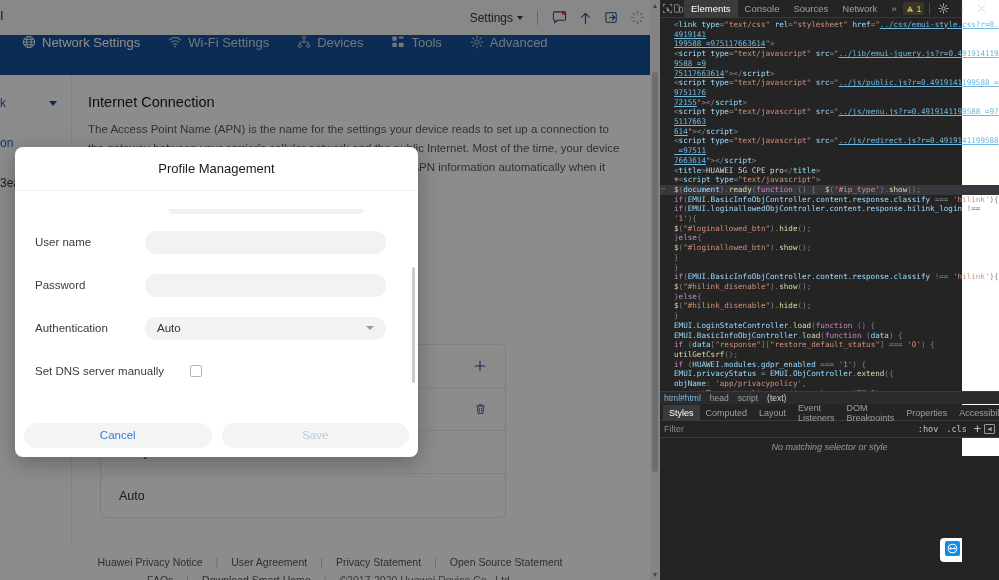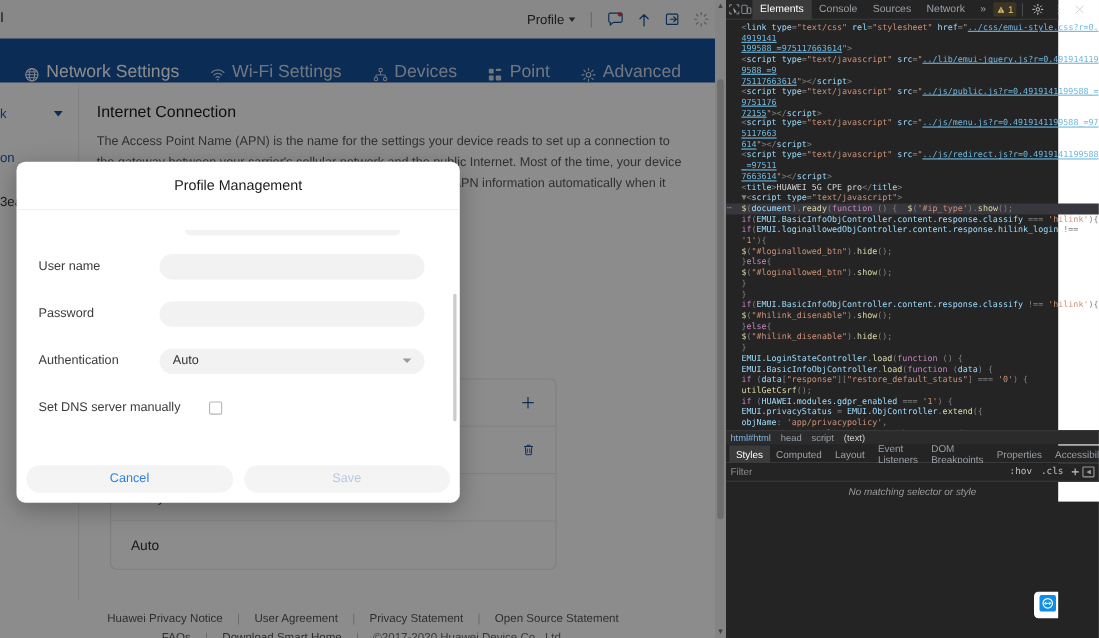--- a/index.html
+++ b/index.html
@@ -40,22 +40,22 @@
   .topdiv { width: 1px; height: 14px; background: #b9b9b9; margin: 0 8px; }
   .tico { width: 26px; height: 26px; display: flex; align-items: center; justify-content: center; cursor: pointer; }
   .tico svg { display: block; }
 
   
   .navbar {
     position: absolute; left: 0; top: 35px; width: 660px; height: 40px;
     background: #14509b; display: flex; align-items: center; padding-left: 8px;
   }
   .navitem {
-    display: flex; align-items: flex-end; gap: 6px; color: #ffffff;
-    font-size: 16px; padding: 0 14px; height: 40px; cursor: pointer; white-space: nowrap;
+    display: flex; align-items: flex-start; gap: 6px; color: #ffffff;
+    font-size: 13px; padding: 0 14px; height: 40px; cursor: pointer; white-space: nowrap;
   }
   .navitem.dim { color: #cfd9e6; }
   .navitem svg { display: block; }
 
   
   .content { position: absolute; left: 0; top: 76px; width: 660px; height: 470px; background: #fff; }
   .side {
     position: absolute; left: 0; top: 0; width: 72px; height: 470px;
     border-right: 1px solid #eee; padding-top: 14px;
   }
@@ -268,21 +268,21 @@
 <body>
 
 <div id="root">
 
   <div id="page">
     <div class="page-inner">
 
       <div class="topbar">
         <div class="topbar-left-clip">I</div>
         <div class="lang">
-          <span>Profile</span>
+          <span>Settings</span>
           <span class="caret-dn"></span>
         </div>
         <div class="topdiv"></div>
 
         <div class="tico">
           <svg width="15" height="15" viewBox="0 0 16 16">
             <path d="M3 2h10a1.5 1.5 0 0 1 1.5 1.5v6A1.5 1.5 0 0 1 13 11H6l-3 2.5V11a1.5 1.5 0 0 1-1.5-1.5v-6A1.5 1.5 0 0 1 3 2z" fill="none" stroke="#14509b" stroke-width="1.1"></path>
             <circle cx="12.4" cy="3.3" r="2.1" fill="#e53935"></circle>
           </svg>
         </div>
@@ -341,21 +341,21 @@
           </svg>
           <span>Devices</span>
         </div>
         <div class="navitem dim">
           <svg width="14" height="14" viewBox="0 0 16 16">
             <rect x="1.6" y="1.6" width="5" height="5" rx="1" fill="#cfd9e6"></rect>
             <rect x="8.8" y="1.6" width="5.6" height="2.4" rx="1" fill="#cfd9e6"></rect>
             <rect x="1.6" y="8.8" width="5" height="5" rx="1" fill="#cfd9e6"></rect>
             <rect x="8.8" y="8.8" width="5.6" height="5" rx="1" fill="#cfd9e6"></rect>
           </svg>
-          <span>Point</span>
+          <span>Tools</span>
         </div>
         <div class="navitem dim">
           <svg width="14" height="14" viewBox="0 0 16 16">
             <circle cx="8" cy="8" r="2.4" fill="none" stroke="#cfd9e6" stroke-width="1.1"></circle>
             <path d="M8 1.2v2M8 12.8v2M1.2 8h2M12.8 8h2M3.2 3.2l1.4 1.4M11.4 11.4l1.4 1.4M12.8 3.2l-1.4 1.4M4.6 11.4l-1.4 1.4" stroke="#cfd9e6" stroke-width="1.2" stroke-linecap="round" fill="none"></path>
           </svg>
           <span>Advanced</span>
         </div>
       </div>
 

